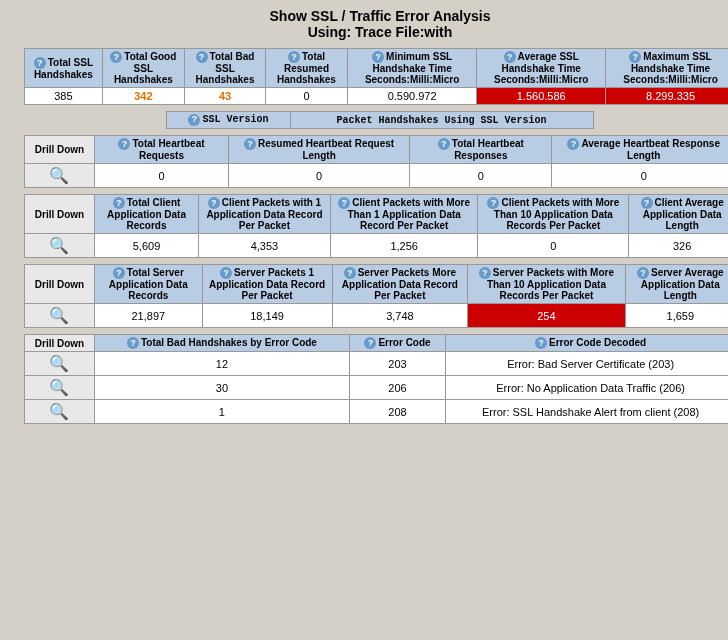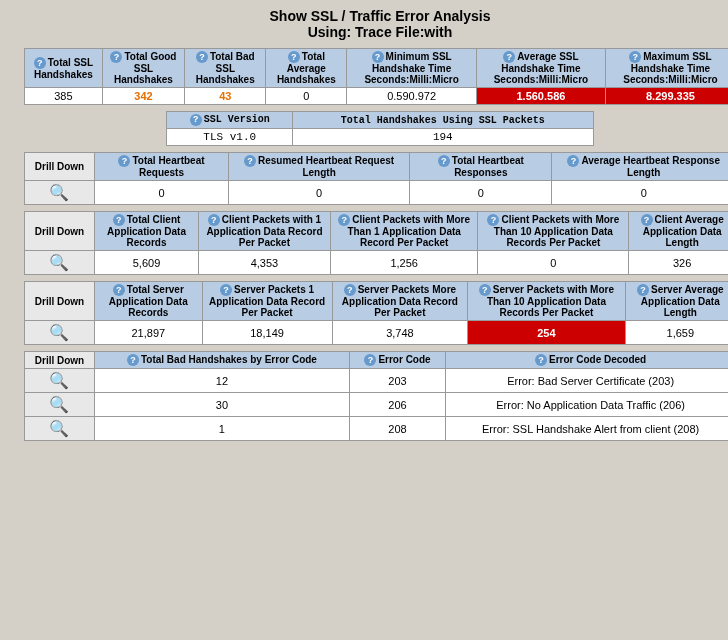--- a/index.html
+++ b/index.html
@@ -41,21 +41,21 @@
       background: #fff;
       font-size: 11px;
     }
     .highlight-orange {
       color: #e67000;
       font-weight: bold;
     }
     .highlight-red-bg {
       background: #cc0000 !important;
       color: #fff;
-      font-weight: bold;
+      font-weight: normal;
     }
     .drill-down-col {
       background: #e8e8e8 !important;
       font-weight: bold;
       font-size: 10px;
       color: #000;
       width: 70px;
     }
     .icon-cell {
       background: #e8e8e8 !important;
@@ -93,21 +93,21 @@
       <td>
         <span class="question-icon">?</span><span>Total SSL Handshakes</span>
       </td>
       <td>
         <span class="question-icon">?</span><span>Total Good SSL Handshakes</span>
       </td>
       <td>
         <span class="question-icon">?</span><span>Total Bad SSL Handshakes</span>
       </td>
       <td>
-        <span class="question-icon">?</span><span>Total Average Handshakes</span>
+        <span class="question-icon">?</span><span>Total Resumed Handshakes</span>
       </td>
       <td>
         <span class="question-icon">?</span><span>Minimum SSL Handshake Time Seconds:Milli:Micro</span>
       </td>
       <td>
         <span class="question-icon">?</span><span>Average SSL Handshake Time Seconds:Milli:Micro</span>
       </td>
       <td>
         <span class="question-icon">?</span><span>Maximum SSL Handshake Time Seconds:Milli:Micro</span>
       </td>
@@ -124,26 +124,22 @@
   </tbody>
     </table>
 
   <table style="margin-bottom:6px; width:60%; margin-left:auto; margin-right:auto;font-family:Liberation Mono, monospace;">
     <tbody>
         <tr class="header-row">
       <td colspan="1">
         <span class="question-icon">?</span><span>SSL Version</span>
       </td>
       <td colspan="1">
-        <span>Total Handshakes Using SSL Packets</span>
-      </td>
-    </tr>
-    <tr class="data-row">
-      <td>TLS v1.0</td>
-      <td>194</td>
+        <span>Packet Handshakes Using SSL Version</span>
+      </td>
     </tr>
   </tbody>
     </table>
 
   <table style="margin-bottom:6px;">
     <tbody>
         <tr class="header-row">
       <td class="drill-down-col">Drill Down</td>
       <td>
         <span class="question-icon">?</span><span>Total Heartbeat Requests</span>

